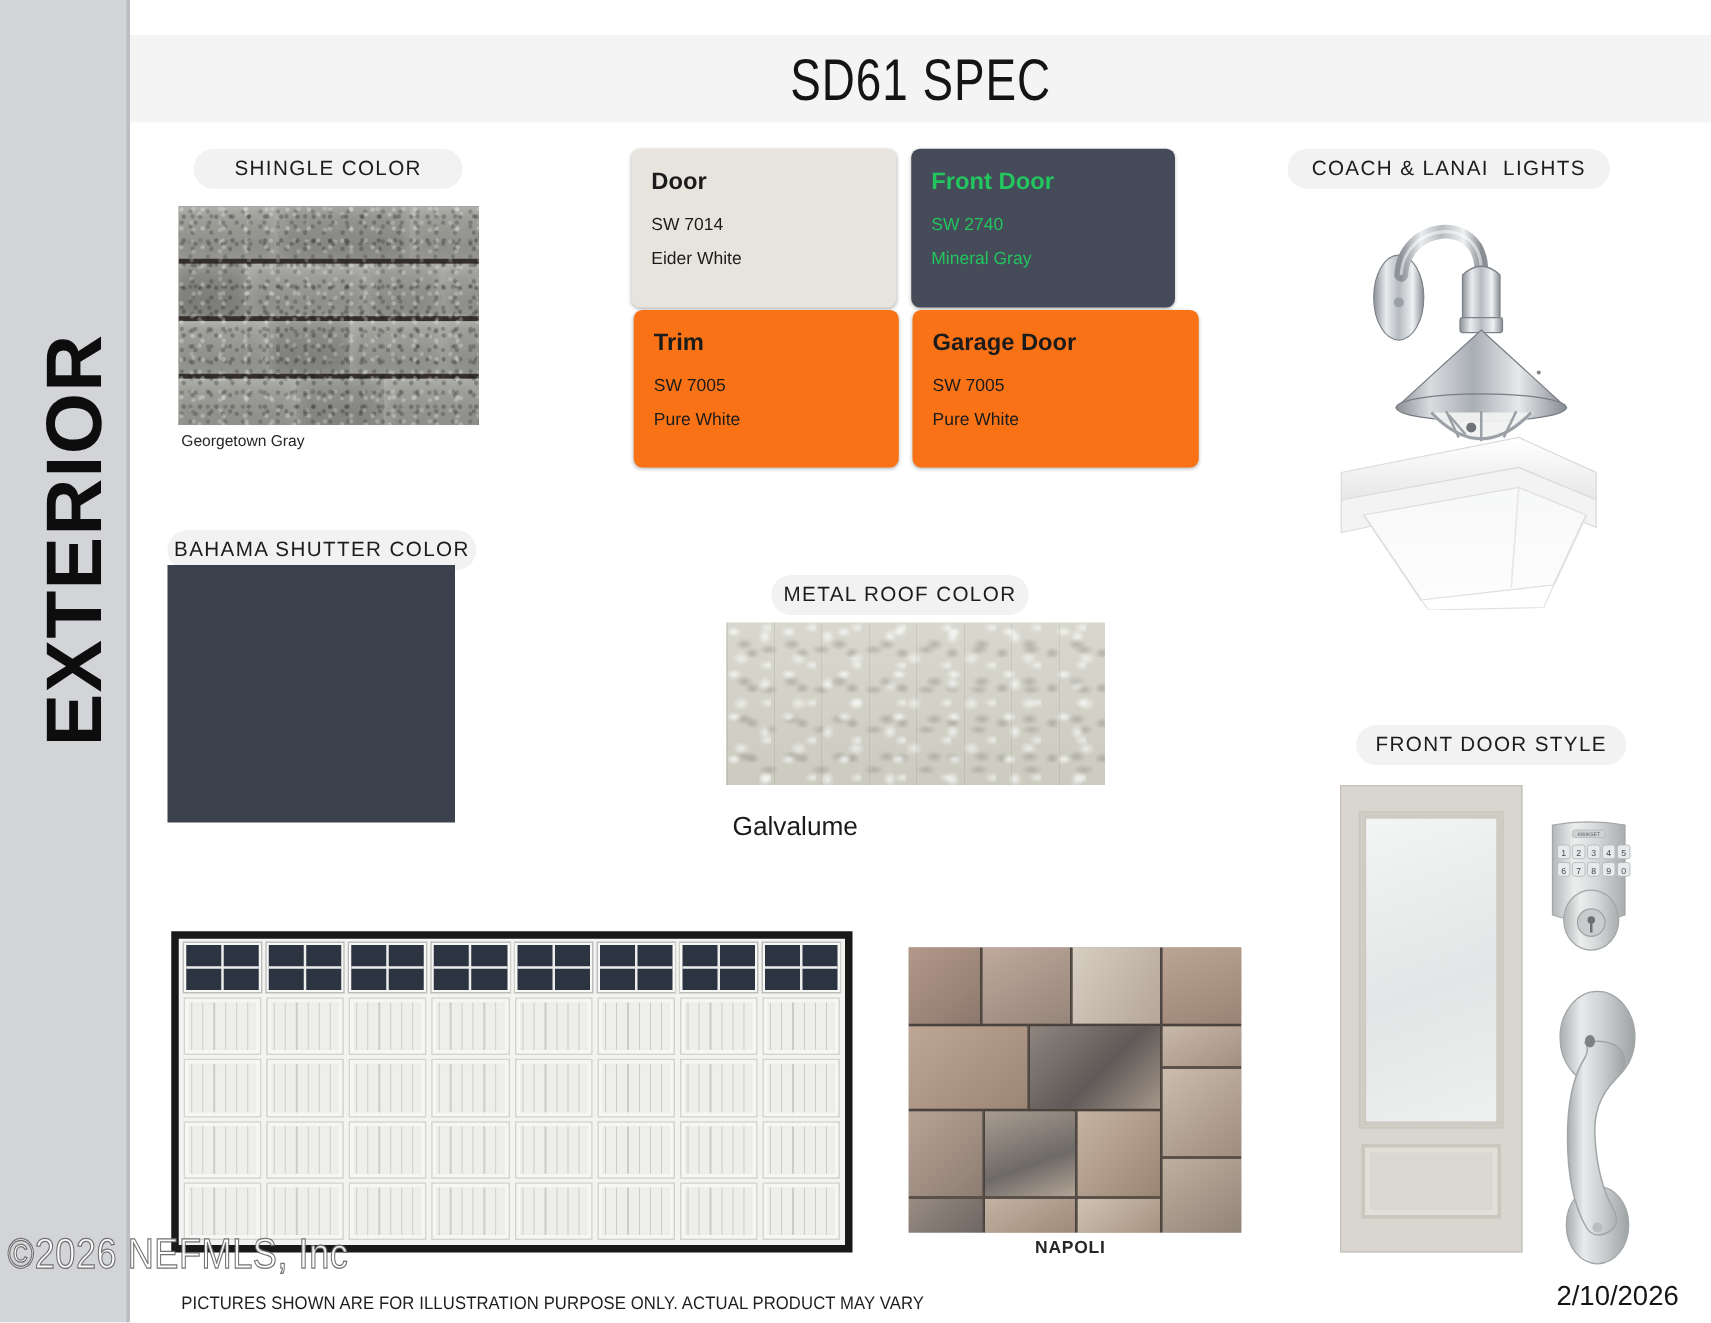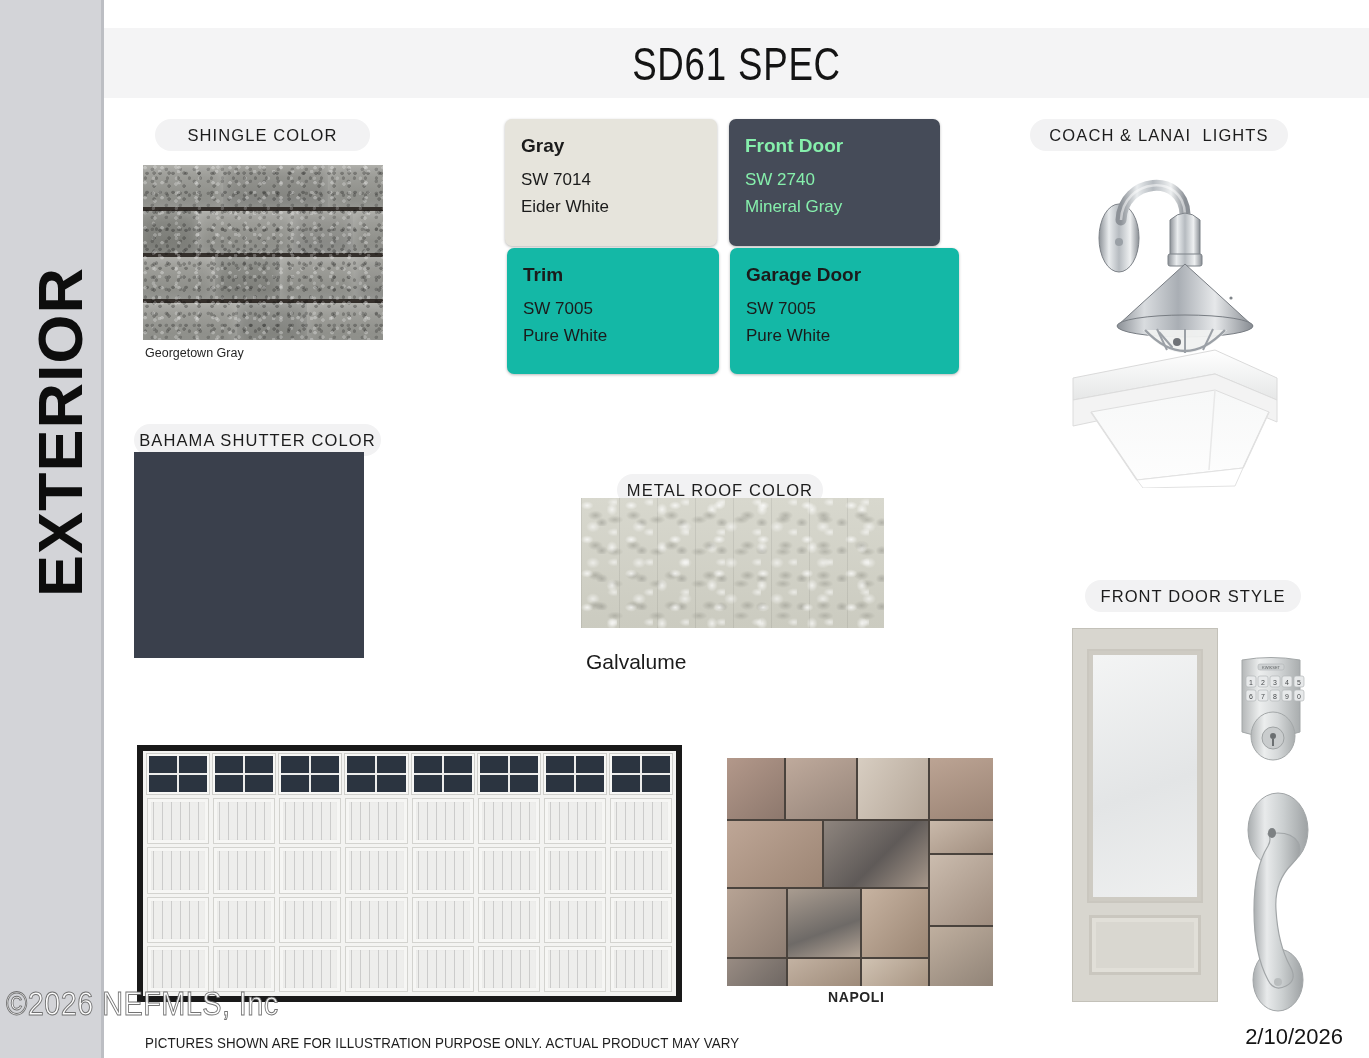--- a/index.html
+++ b/index.html
@@ -51,24 +51,24 @@
     height:32px;white-space:pre;
   }
 
   
   .chip{
     position:absolute;border-radius:7px;
     box-shadow:0 1px 3px rgba(0,0,0,.28);
     padding:16px 0 0 16px;box-sizing:border-box;
   }
   .chip .nm{font-size:19px;font-weight:bold;margin-bottom:9px;}
-  .chip .ln{font-size:17px;line-height:27px;}
+  .chip .ln{font-size:14px;line-height:27px;}
   .chip.light{background:#e6e4dc;color:#1b1b1b;}
-  .chip.light2{background:#14b8a6;color:#1b1b1b;}
-  .chip.dark{background:#454b58;color:#86efac;}
+  .chip.light2{background:#f97316;color:#1b1b1b;}
+  .chip.dark{background:#454b58;color:#22c55e;}
 
   
   .cap{position:absolute;font-size:12.5px;color:#262626;}
   .cap.big{font-size:21px;color:#1b1b1b;}
   .cap.bold{font-weight:bold;font-size:14px;letter-spacing:.6px;}
 
   
   .shingle{
     position:absolute;left:143px;top:165px;width:240px;height:175px;
     background:
@@ -224,21 +224,21 @@
     <div class="tab" style="left:137px;top:92px;width:75px;"></div>
     <div class="tab" style="left:212px;top:92px;width:60px;background:linear-gradient(180deg,#a2a29d,#868783);"></div>
     <div class="tab" style="left:-6px;top:138px;width:100px;"></div>
     <div class="tab" style="left:94px;top:138px;width:70px;background:linear-gradient(180deg,#939490,#7d7e79);"></div>
     <div class="tab" style="left:164px;top:138px;width:95px;"></div>
     <div class="grain"></div>
   </div>
   <div class="cap" style="left:145px;top:346px;text-align:right;">Georgetown Gray</div>
 
   <div class="chip light" style="left:505px;top:119px;width:212px;height:127px;">
-    <div class="nm">Gray</div>
+    <div class="nm">Door</div>
     <div class="ln">SW 7014</div>
     <div class="ln">Eider White</div>
   </div>
 
   <div class="chip dark" style="left:729px;top:119px;width:211px;height:127px;">
     <div class="nm">Front Door</div>
     <div class="ln">SW 2740</div>
     <div class="ln">Mineral Gray</div>
   </div>
 
@@ -315,21 +315,21 @@
     <path d="M72 142 L178 130 L170 148 L78 150 Z" fill="#ffffff" stroke="#e2e2e2" stroke-width="1"></path>
     <path d="M26 74 L72 142" fill="none" stroke="#e0e0e0" stroke-width="1.5"></path>
     <path d="M150 52 L144 132" fill="none" stroke="#e8e8e8" stroke-width="1.5"></path>
     <path d="M204 74 L178 130" fill="none" stroke="#e0e0e0" stroke-width="1.5"></path>
     <circle cx="112" cy="4" r="4" fill="#6f7277"></circle>
   </svg>
 
   <div class="pill" style="left:134px;top:424px;width:247px;">BAHAMA SHUTTER COLOR</div>
   <div class="shutter"></div>
 
-  <div class="pill" style="left:617px;top:460px;width:206px;margin-top:14px;">METAL ROOF COLOR</div>
+  <div class="pill" style="left:617px;top:460px;width:206px;">METAL ROOF COLOR</div>
   <div class="metalroof">
     <div class="spangle"></div>
   </div>
   <div class="cap big" style="left:586px;top:650px;">Galvalume</div>
 
   <div class="pill" style="left:1085px;top:580px;width:216px;">FRONT DOOR STYLE</div>
   <div class="door">
     <div class="lite"></div>
     <div class="panel"></div>
   </div>

